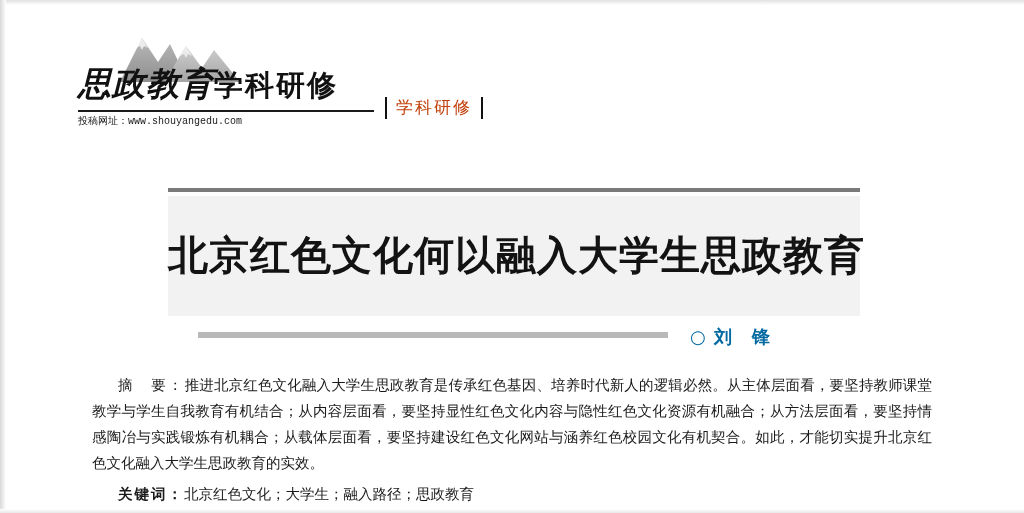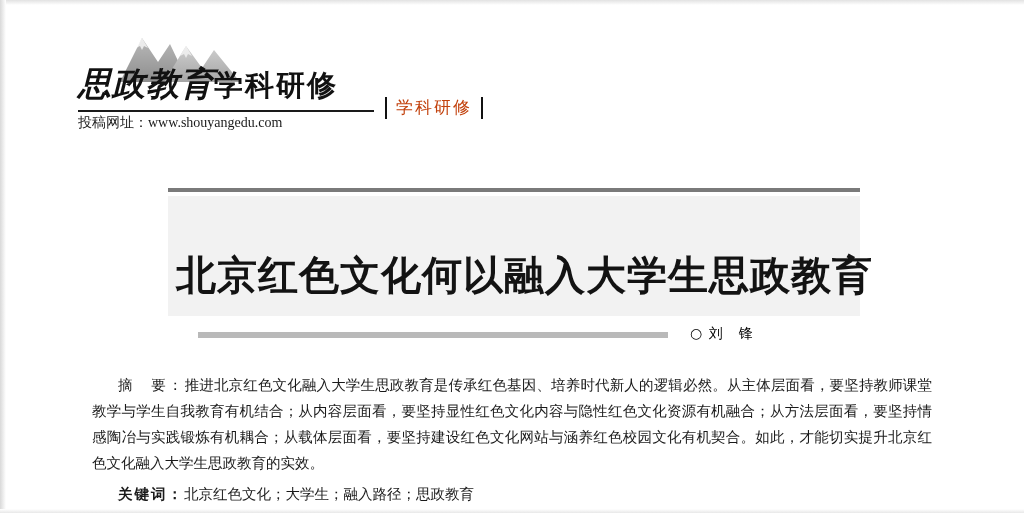--- a/index.html
+++ b/index.html
@@ -59,22 +59,22 @@
     left: 0px;
     top: 86px;
     width: 296px;
     height: 2px;
     background: #1a1a1a;
   }
   .submit-url {
     position: absolute;
     left: 0px;
     top: 90px;
-    font-family: Liberation Serif, serif;
-    font-size: 14px;
+    font-family: Liberation Mono, monospace;
+    font-size: 10px;
     color: #1a1a1a;
     white-space: nowrap;
   }
 
   
   .column-label {
     position: absolute;
     left: 352px;
     top: 96px;
     display: flex;
@@ -107,48 +107,48 @@
     position: absolute;
     left: 168px;
     top: 196px;
     width: 692px;
     height: 120px;
     background: #f2f2f2;
   }
   .doc-title {
     position: absolute;
     left: 168px;
-    top: 248px;
+    top: 228px;
     width: 692px;
     text-align: center;
     font-family: "DejaVu Sans", "Liberation Sans", sans-serif;
     font-weight: bold;
     font-size: 40px;
     letter-spacing: 1px;
     color: #131313;
     white-space: nowrap;
-    margin-left: 8px;
   }
   .author-rule {
     position: absolute;
     left: 198px;
     top: 332px;
     width: 470px;
     height: 6px;
     background: #b9b9b9;
   }
   .author {
     position: absolute;
     left: 690px;
     top: 325px;
     font-family: "DejaVu Sans", "Liberation Sans", sans-serif;
-    font-size: 14px;
+    font-size: 18px;
     letter-spacing: 1px;
-    color: #000000;
-    white-space: nowrap;
+    color: #0369a1;
+    white-space: nowrap;
+    font-weight: bold;
   }
 
   
   .abstract {
     position: absolute;
     left: 92px;
     top: 372px;
     width: 840px;
     font-family: "DejaVu Sans", "Liberation Sans", sans-serif;
     font-size: 14.5px;

